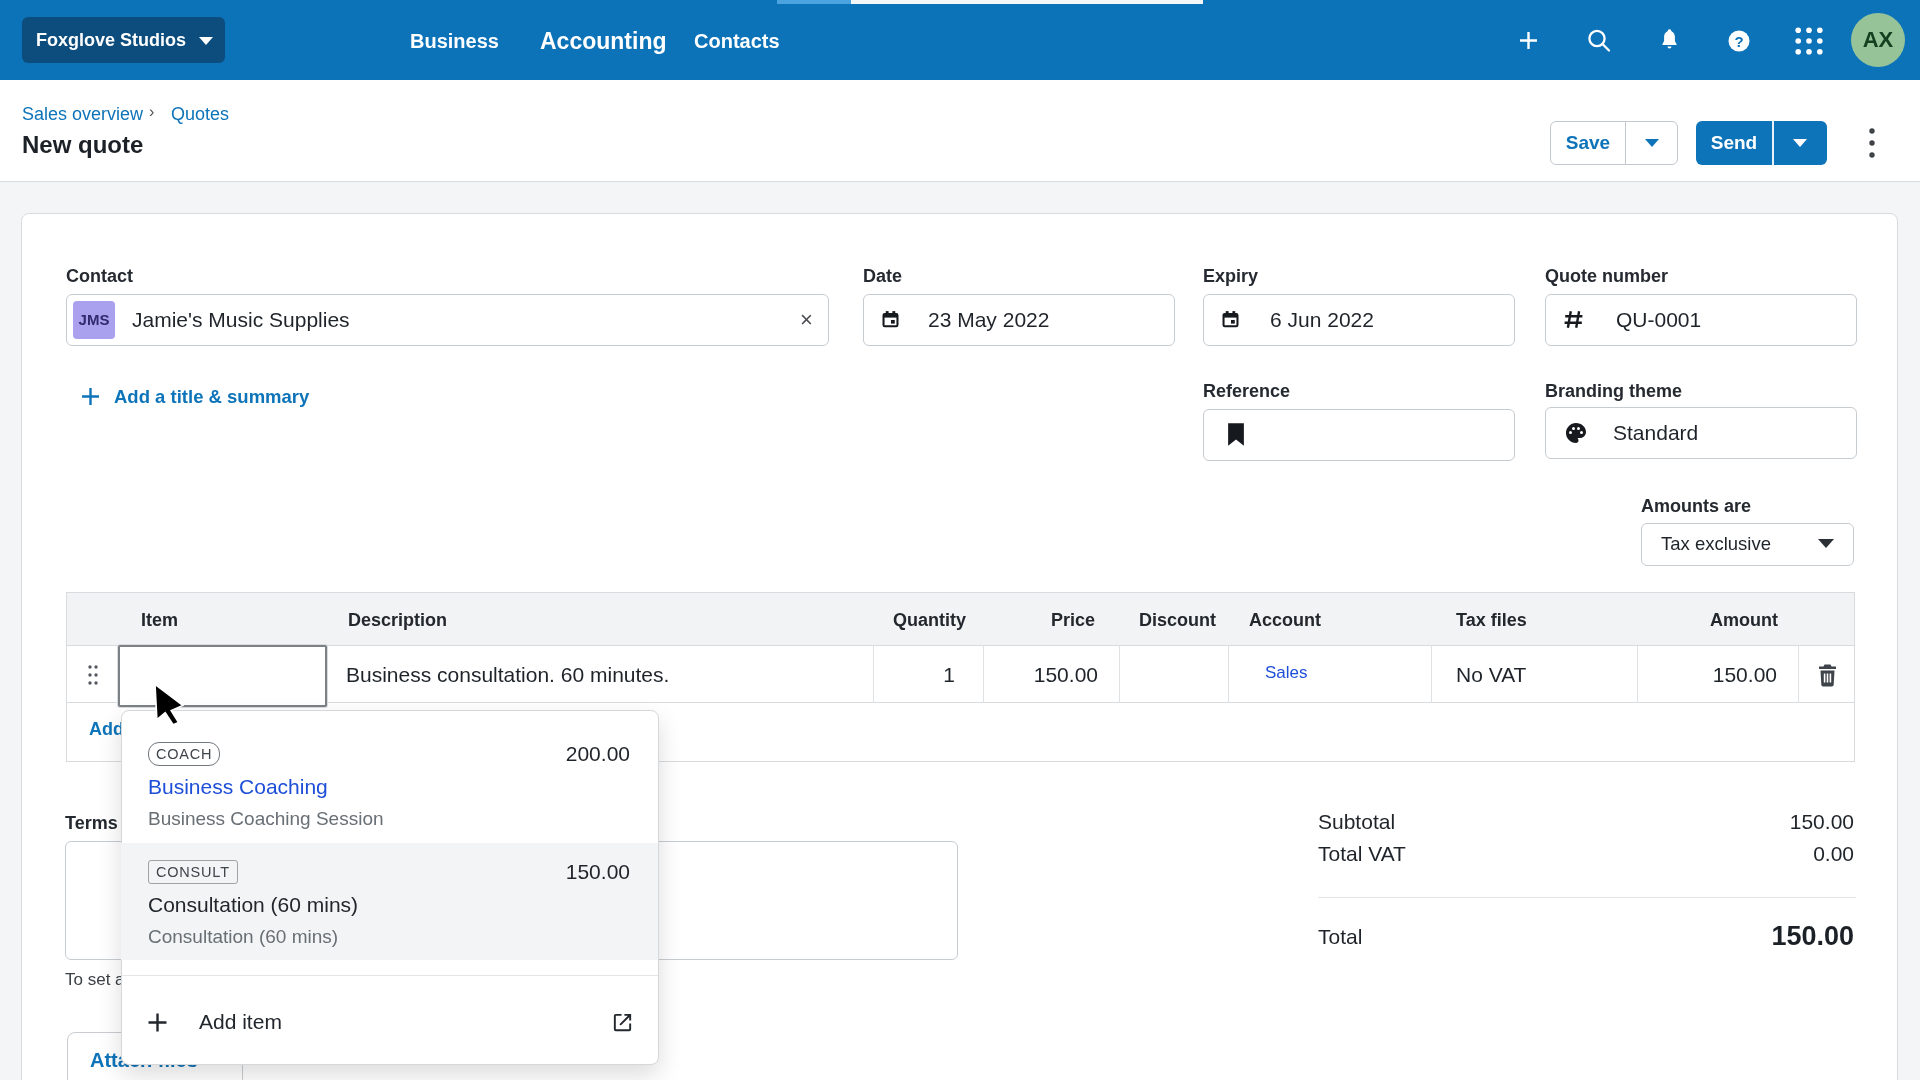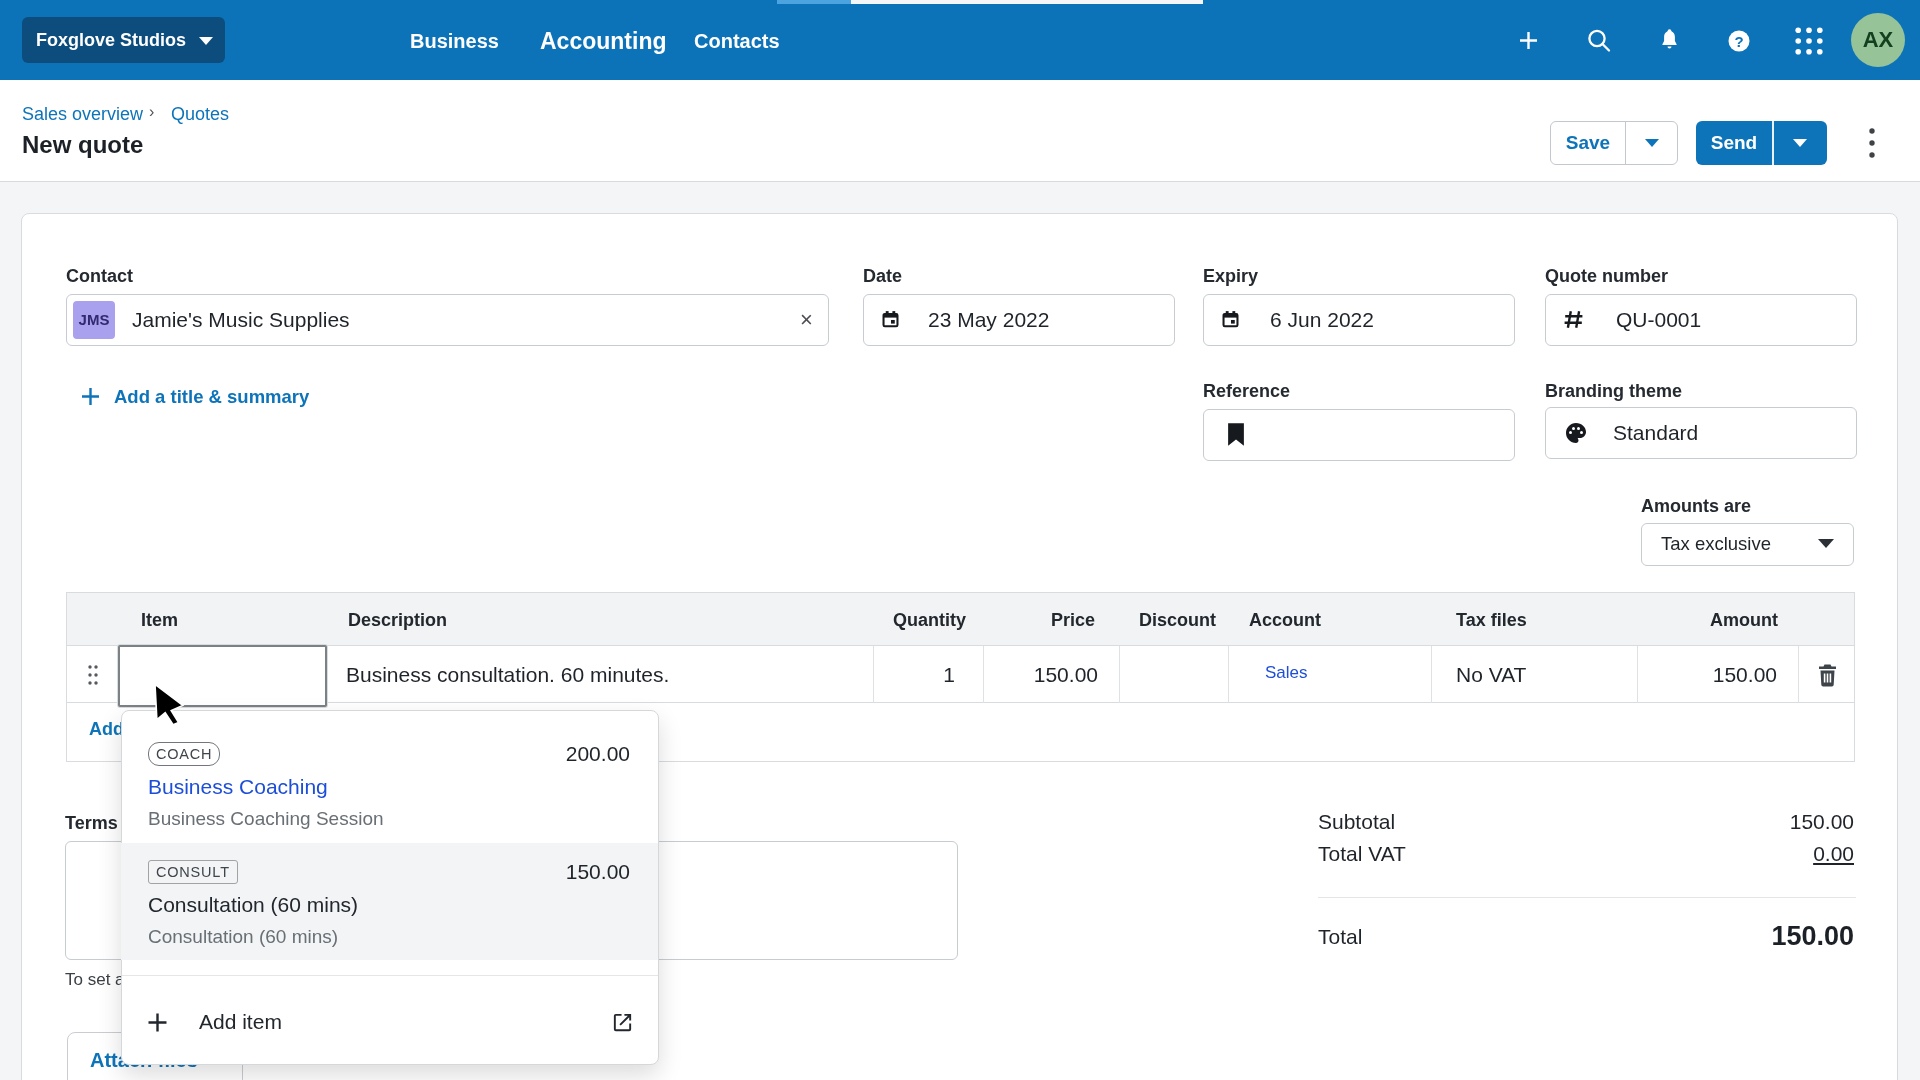--- a/index.html
+++ b/index.html
@@ -198,21 +198,21 @@
       </g>
   </svg>
 
   <div class="abs" style="left:118px;top:645px;width:209px;height:62px;background:#fff;border:2px solid #7c8186;border-radius:2px;box-shadow:0 0 0 1px #d9dcdf;"></div>
 
   <div class="abs blue" style="left:89px;top:719px;font-size:18px;font-weight:bold;">Add a new line</div>
 
   <div class="abs" style="left:1318px;top:810px;font-size:21px;color:#1f242a;">Subtotal</div>
   <div class="abs" style="left:1654px;top:810px;width:200px;text-align:right;font-size:21px;color:#1f242a;">150.00</div>
   <div class="abs" style="left:1318px;top:842px;font-size:21px;color:#1f242a;">Total VAT</div>
-  <div class="abs" style="left:1654px;top:842px;width:200px;text-align:right;font-size:21px;color:#1f242a;text-decoration:underline;">0.00</div>
+  <div class="abs" style="left:1654px;top:842px;width:200px;text-align:right;font-size:21px;color:#1f242a;">0.00</div>
   <div class="abs" style="left:1318px;top:897px;width:538px;height:1px;background:#e3e5e7;"></div>
   <div class="abs" style="left:1318px;top:925px;font-size:21px;color:#1f242a;">Total</div>
   <div class="abs" style="left:1654px;top:921px;width:200px;text-align:right;font-size:27px;font-weight:bold;color:#1c2127;">150.00</div>
 
   <div class="abs lbl" style="left:65px;top:813px;">Terms</div>
   <div class="abs inp" style="left:65px;top:841px;width:893px;height:119px;"></div>
   <div class="abs" style="left:65px;top:970px;font-size:17px;color:#3c4146;">To set and reuse terms, edit your branding theme.</div>
 
   <div class="abs" style="left:67px;top:1032px;width:176px;height:60px;background:#fff;border:1px solid #c9cdd1;border-radius:8px 8px 0 0;"></div>
   <div class="abs blue" style="left:90px;top:1049px;font-size:20px;font-weight:bold;">Attach files</div>

